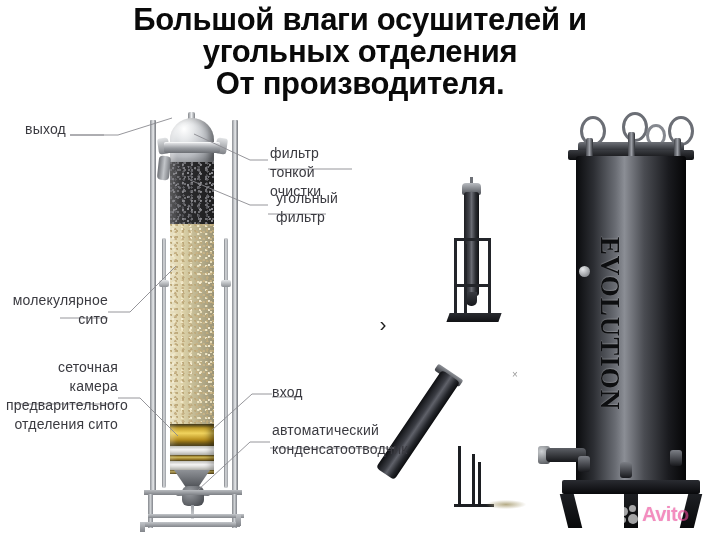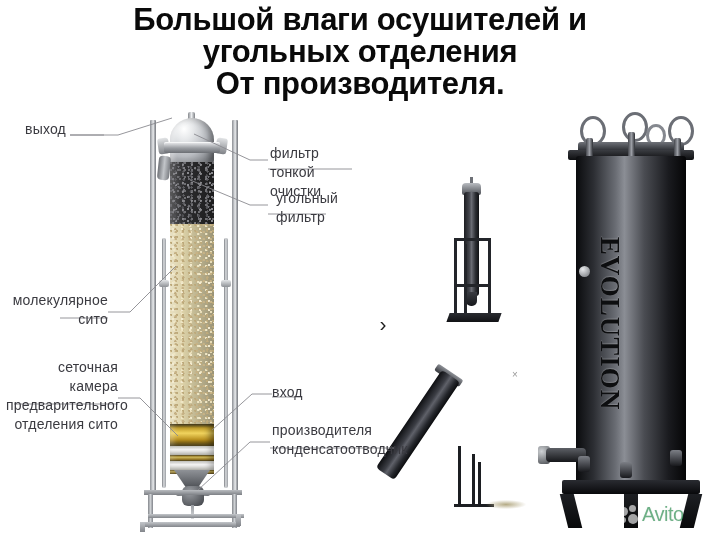--- a/index.html
+++ b/index.html
@@ -209,21 +209,21 @@
     display:flex;align-items:center;gap:2px;
     opacity:.62;pointer-events:none;
   }
   .wm .dots{position:relative;width:21px;height:19px;}
   .wm .dots i{position:absolute;display:block;background:#ffffff;border-radius:50%;}
   .wm .dots i:nth-child(1){left:0;top:2px;width:9px;height:9px;}
   .wm .dots i:nth-child(2){left:10px;top:0;width:7px;height:7px;}
   .wm .dots i:nth-child(3){left:1px;top:12px;width:6px;height:6px;}
   .wm .dots i:nth-child(4){left:9px;top:9px;width:10px;height:10px;}
   .wm .wtext{
-    color:#15803d;font-weight:normal;font-size:20px;letter-spacing:-.5px;
+    color:#ec4899;font-weight:bold;font-size:20px;letter-spacing:-.5px;
     text-shadow:0 0 2px rgba(0,0,0,.12);
   }
 </style>
 </head>
 <body>
 
 <div id="stage">
 
   <div class="headline">
     <span class="l1">Большой влаги осушителей и</span>
@@ -269,21 +269,21 @@
 
   <div class="cl r" style="left:8px;top:291px;width:100px;">молекулярное
 сито</div>
 
   <div class="cl r" style="left:6px;top:358px;width:112px;">сеточная камера
 предварительного
 отделения сито</div>
 
   <div class="cl l" style="left:272px;top:383px;width:60px;">вход</div>
 
-  <div class="cl l" style="left:272px;top:421px;width:128px;">производителя
+  <div class="cl l" style="left:272px;top:421px;width:128px;">автоматический
 конденсатоотводчик</div>
 
   <div class="colwrap">
     <div class="frame-rail left"></div>
     <div class="frame-rail right"></div>
 
     <div class="dome-stem"></div>
     <div class="dome"></div>
     <div class="ear le"></div>
     <div class="ear re"></div>

